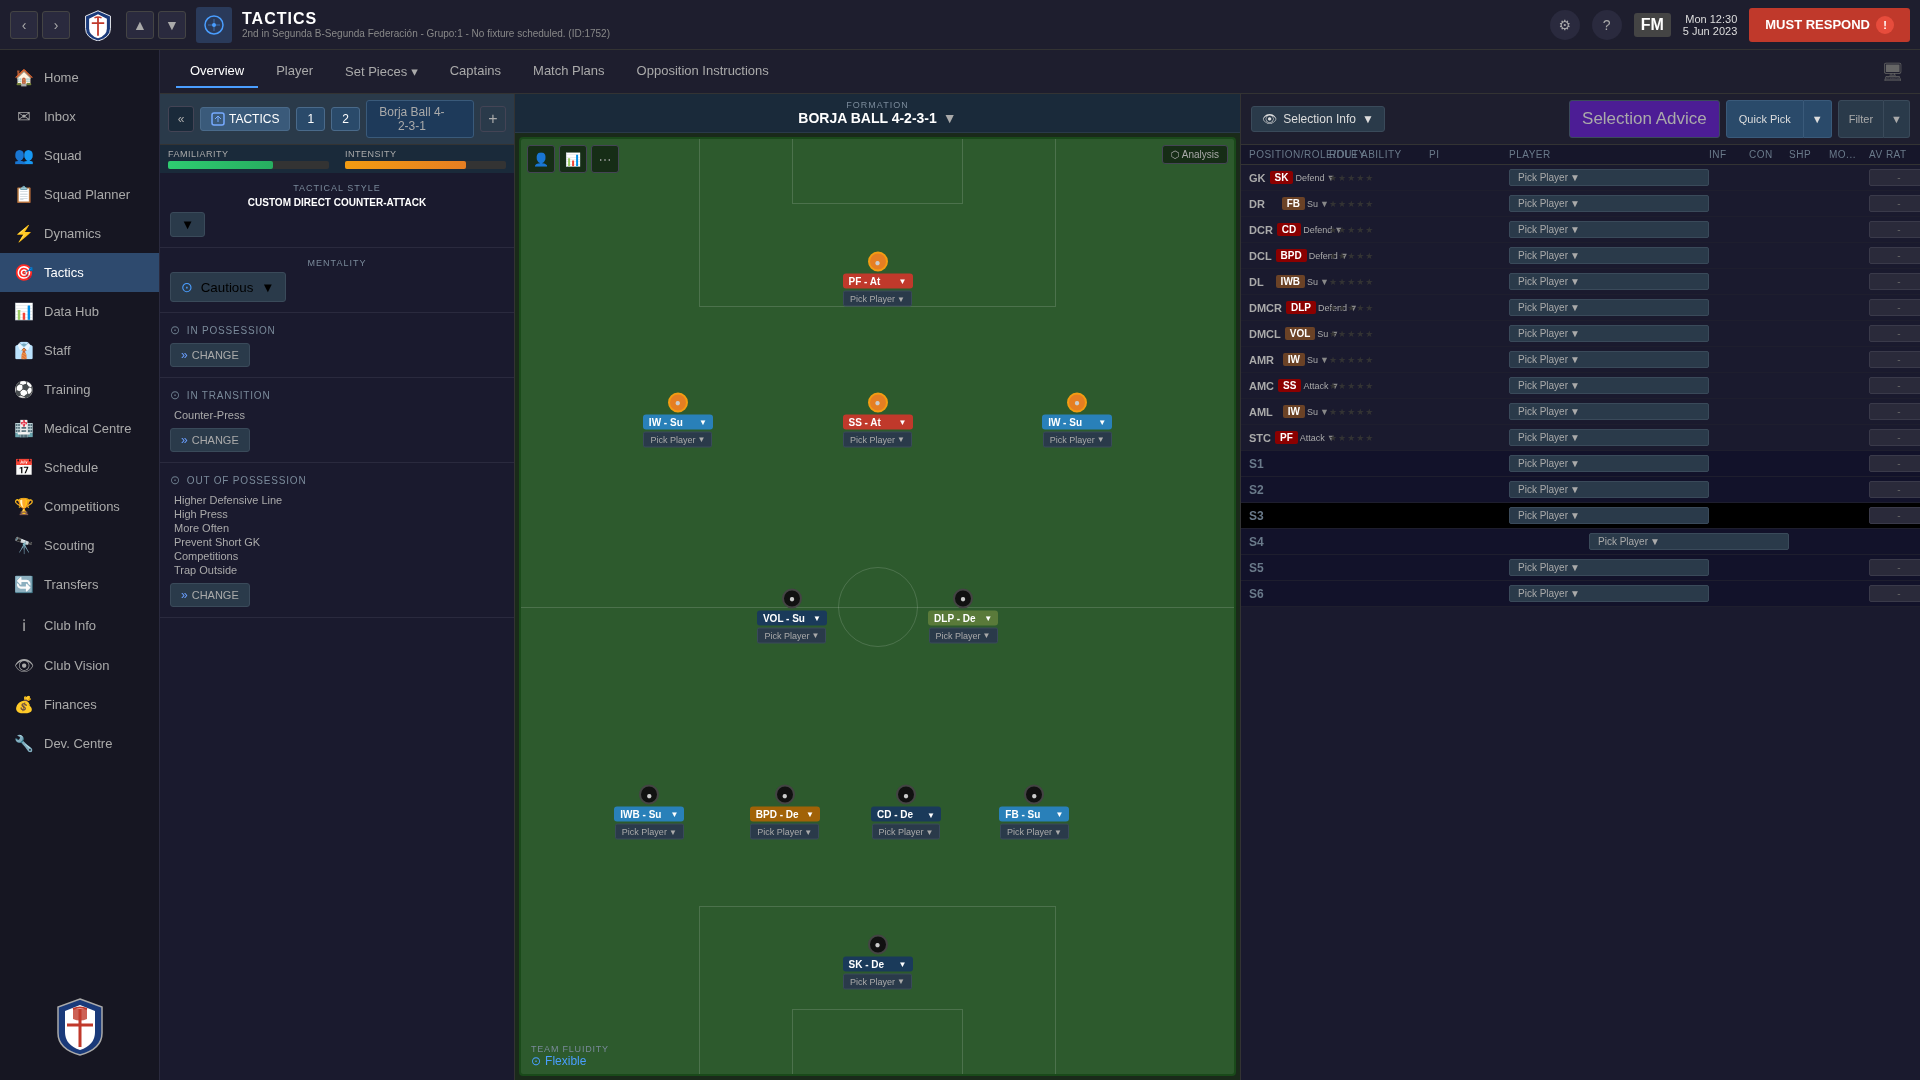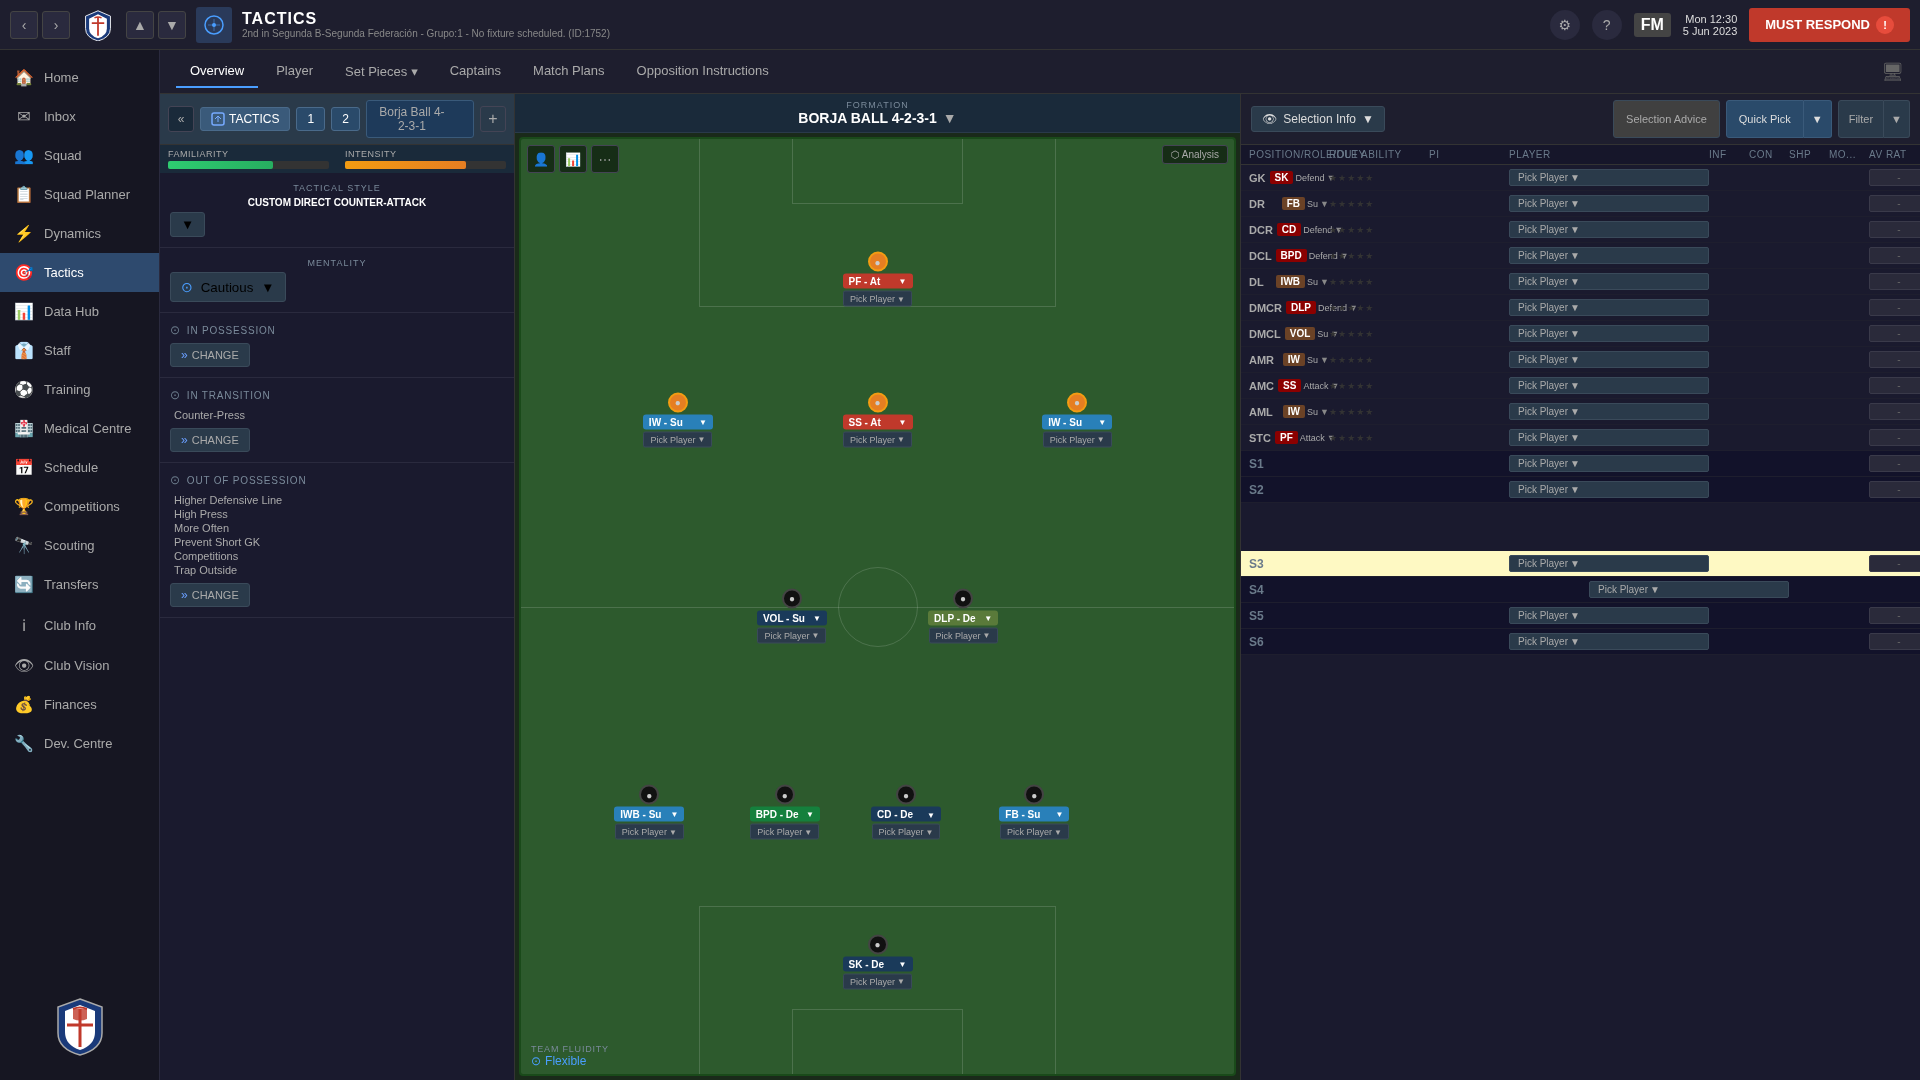--- a/index.html
+++ b/index.html
@@ -119,21 +119,21 @@
     .fluidity-bar { position: absolute; bottom: 6px; left: 10px; }
     .fluidity-label { font-size: 9px; color: #7a8a9a; letter-spacing: 0.8px; }
     .fluidity-value { display: flex; align-items: center; gap: 4px; font-size: 12px; color: #4a9eff; }
     .fluidity-icon { font-size: 12px; }
 
     
     .right-panel { width: 680px; background: #1a1a2e; border-left: 1px solid #333; display: flex; flex-direction: column; }
     .right-panel-header { display: flex; align-items: center; background: #1e1e2e; border-bottom: 1px solid #333; padding: 6px 10px; gap: 8px; }
     .selection-info-btn { display: flex; align-items: center; gap: 6px; background: #2a3a4a; border: 1px solid #3a4a5a; padding: 5px 10px; border-radius: 3px; cursor: pointer; font-size: 12px; color: #ddd; }
     .right-panel-actions { margin-left: auto; display: flex; gap: 6px; }
-    .advice-btn { background: #404040; border: 1px solid #3a4a5a; color: #aaa; padding: 5px 12px; font-size: 11px; cursor: pointer; border-radius: 3px; }
+    .advice-btn { background: #4c1d95; border: 1px solid #3a4a5a; color: #aaa; padding: 5px 12px; font-size: 17px; cursor: pointer; border-radius: 3px; }
     .quick-pick-group { display: flex; }
     .quick-pick-btn { background: #2a4a6a; border: 1px solid #3a5a7a; color: #ddd; padding: 5px 12px; font-size: 11px; cursor: pointer; border-radius: 3px 0 0 3px; }
     .quick-pick-caret { background: #2a4a6a; border: 1px solid #3a5a7a; border-left: none; color: #ddd; padding: 5px 8px; font-size: 11px; cursor: pointer; border-radius: 0 3px 3px 0; }
     .filter-group { display: flex; }
     .filter-btn { background: #2a3a4a; border: 1px solid #3a4a5a; color: #aaa; padding: 12px 10px; font-size: 11px; cursor: pointer; border-radius: 3px 0 0 3px; }
     .filter-caret { background: #2a3a4a; border: 1px solid #3a4a5a; border-left: none; color: #aaa; padding: 5px 7px; font-size: 11px; cursor: pointer; border-radius: 0 3px 3px 0; }
 
     
     .player-table { flex: 1; overflow-y: auto; }
     .table-header { display: grid; grid-template-columns: 80px 100px 50px 30px 200px 40px 40px 40px 40px 60px; background: #16162a; border-bottom: 1px solid #333; padding: 4px 8px; font-size: 10px; color: #6a7a8a; letter-spacing: 0.5px; align-items: center; }
@@ -476,21 +476,21 @@
             <div class="player-token">
               <div class="player-icon black">●</div>
               <div class="role-badge role-blue">IWB - Su <span class="caret">▼</span></div>
               <button class="pick-player-btn">Pick Player <span class="caret">▼</span></button>
             </div>
           </div>
 
           <div class="player-node" style="left:37%;top:72%;">
             <div class="player-token">
               <div class="player-icon black">●</div>
-              <div class="role-badge role-dark" style="background:#15803d;text-align:right;">BPD - De <span class="caret">▼</span></div>
+              <div class="role-badge role-dark" style="background:#a16207;text-align:right;">BPD - De <span class="caret">▼</span></div>
               <button class="pick-player-btn">Pick Player <span class="caret">▼</span></button>
             </div>
           </div>
 
           <div class="player-node" style="left:54%;top:72%;">
             <div class="player-token">
               <div class="player-icon black">●</div>
               <div class="role-badge role-dark" style="background:#1a3a5a;align-items:flex-end;">CD - De <span class="caret">▼</span></div>
               <button class="pick-player-btn">Pick Player <span class="caret">▼</span></button>
             </div>
@@ -861,21 +861,21 @@
             <div></div>
               <div></div>
               <div></div>
             <button class="pick-btn-small">Pick Player <span>▼</span></button>
             <div></div>
               <div></div>
               <div></div>
               <div></div>
             <button class="minus-btn">-</button>
           </div>
-          <div class="table-row" style="background:#fef9c3;margin-top:48px;">
+          <div class="table-row" style="background:#000000;">
             <div class="row-label">S3</div>
             <div></div>
               <div></div>
               <div></div>
             <button class="pick-btn-small">Pick Player <span>▼</span></button>
             <div></div>
               <div></div>
               <div></div>
               <div></div>
             <button class="minus-btn">-</button>

